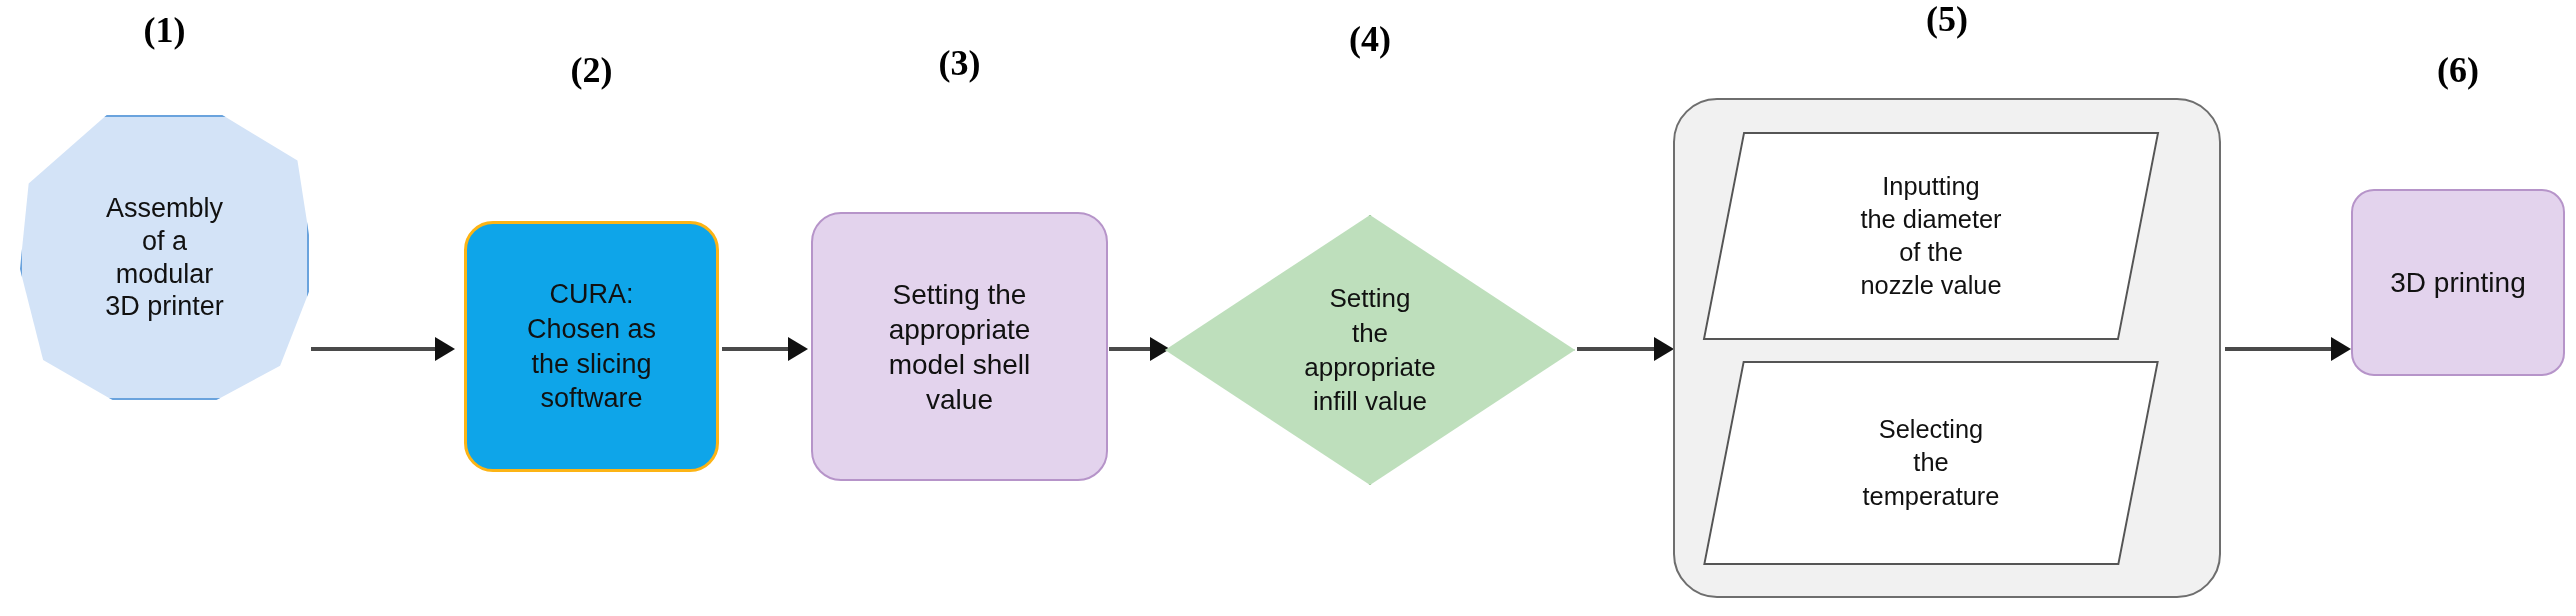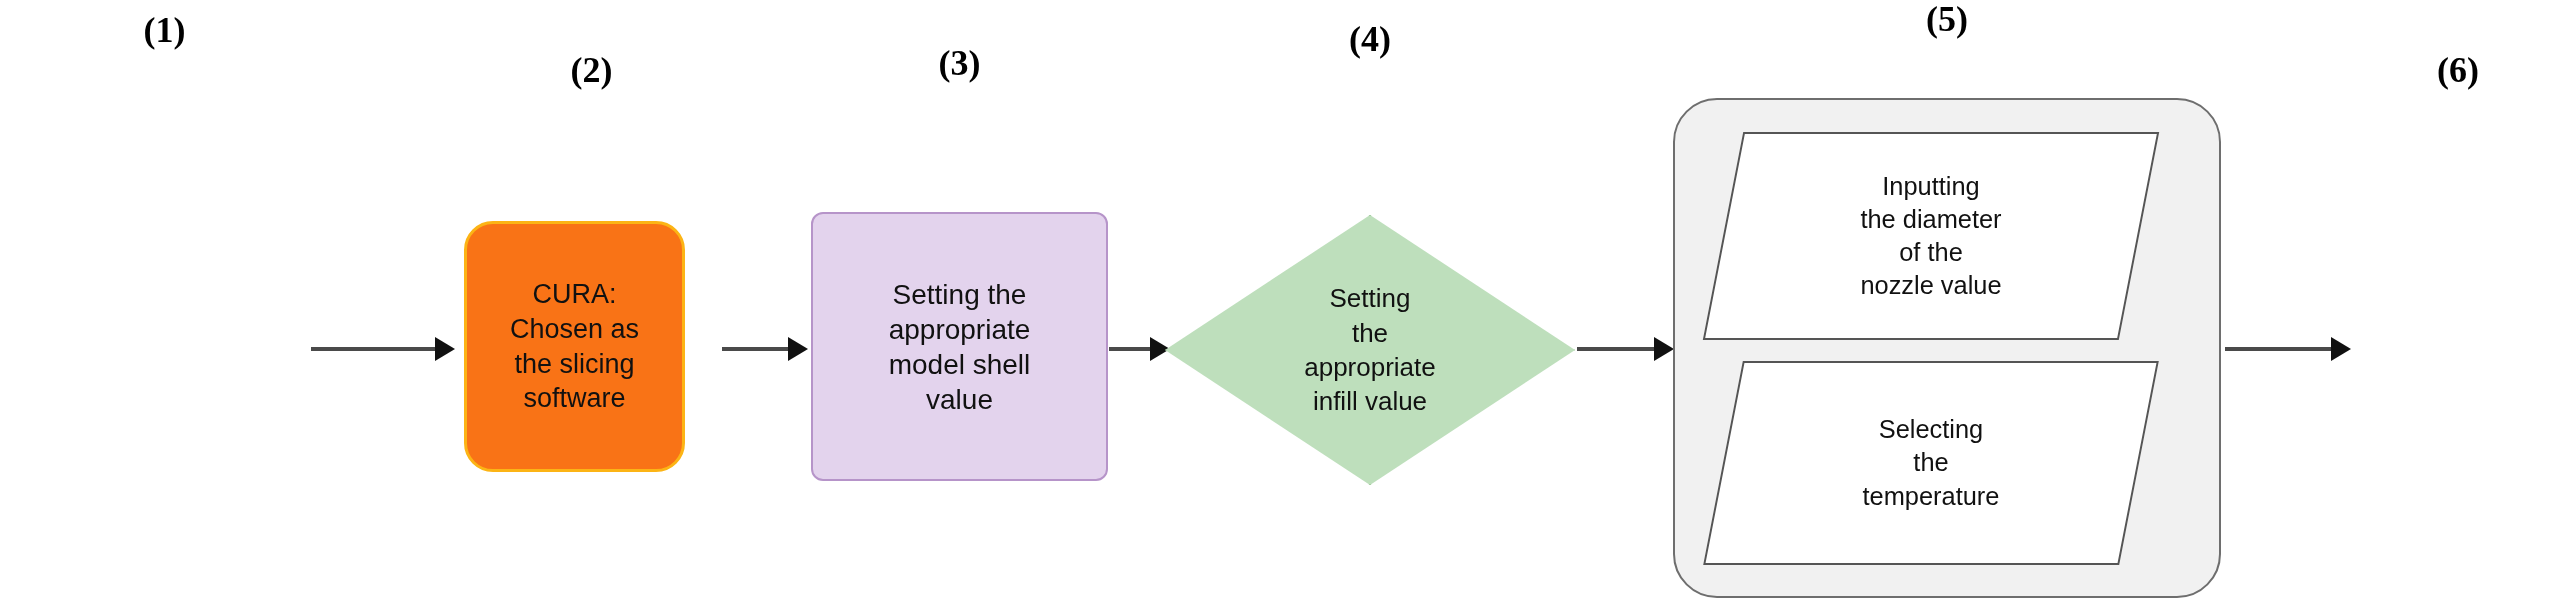--- a/index.html
+++ b/index.html
@@ -74,43 +74,43 @@
     font-size: 27px;
     line-height: 1.22;
     padding: 0 23px;
   }
 
   
   .node-cura {
     position: absolute;
     left: 464px;
     top: 221px;
-    width: 221px;
+    width: 255px;
     height: 251px;
-    background: #f97316;
+    background: #0ea5e9;
     border: 3.3px solid #fcb415;
     border-radius: 29px;
     box-sizing: border-box;
   }
   .node-cura .node-text {
     font-size: 27px;
     line-height: 1.28;
     padding: 0 10.7px;
   }
 
   
   .node-shell {
     position: absolute;
     left: 811px;
     top: 212px;
     width: 297px;
     height: 269px;
     background: #e3d3ed;
     border: 2px solid #b694c9;
-    border-radius: 12px;
+    border-radius: 30px;
     box-sizing: border-box;
   }
   .node-shell .node-text {
     font-size: 28px;
     line-height: 1.25;
     padding: 0 16px;
   }
 
   
   .node-infill {
@@ -222,20 +222,27 @@
 
 <div id="canvas">
 
   <div class="step-number" style="left:20px;  top:12px;  width:289px;">(1)</div>
   <div class="step-number" style="left:464px; top:52px;  width:255px;">(2)</div>
   <div class="step-number" style="left:811px;top:45px;  width:297px;">(3)</div>
   <div class="step-number" style="left:1165px;top:21.4px;  width:410px;">(4)</div>
   <div class="step-number" style="left:1673px;top:1.3px;   width:548px;">(5)</div>
   <div class="step-number" style="left:2351px;top:52px;  width:214px;">(6)</div>
 
+  <div class="node-assembly">
+    <div class="shape-fill"></div>
+    <div class="node-text">Assembly
+of a
+modular
+3D printer</div>
+  </div>
 
   <div class="arrow arrow-1">
     <div class="shaft"></div>
     <div class="head"></div>
   </div>
 
   <div class="node-cura">
     <div class="node-text">CURA:
 Chosen as
 the slicing
@@ -284,15 +291,18 @@
 the
 temperature</div>
     </div>
   </div>
 
   <div class="arrow arrow-5">
     <div class="shaft"></div>
     <div class="head"></div>
   </div>
 
+  <div class="node-print">
+    <div class="node-text">3D printing</div>
+  </div>
 
 </div>
 
 
 </body></html>

